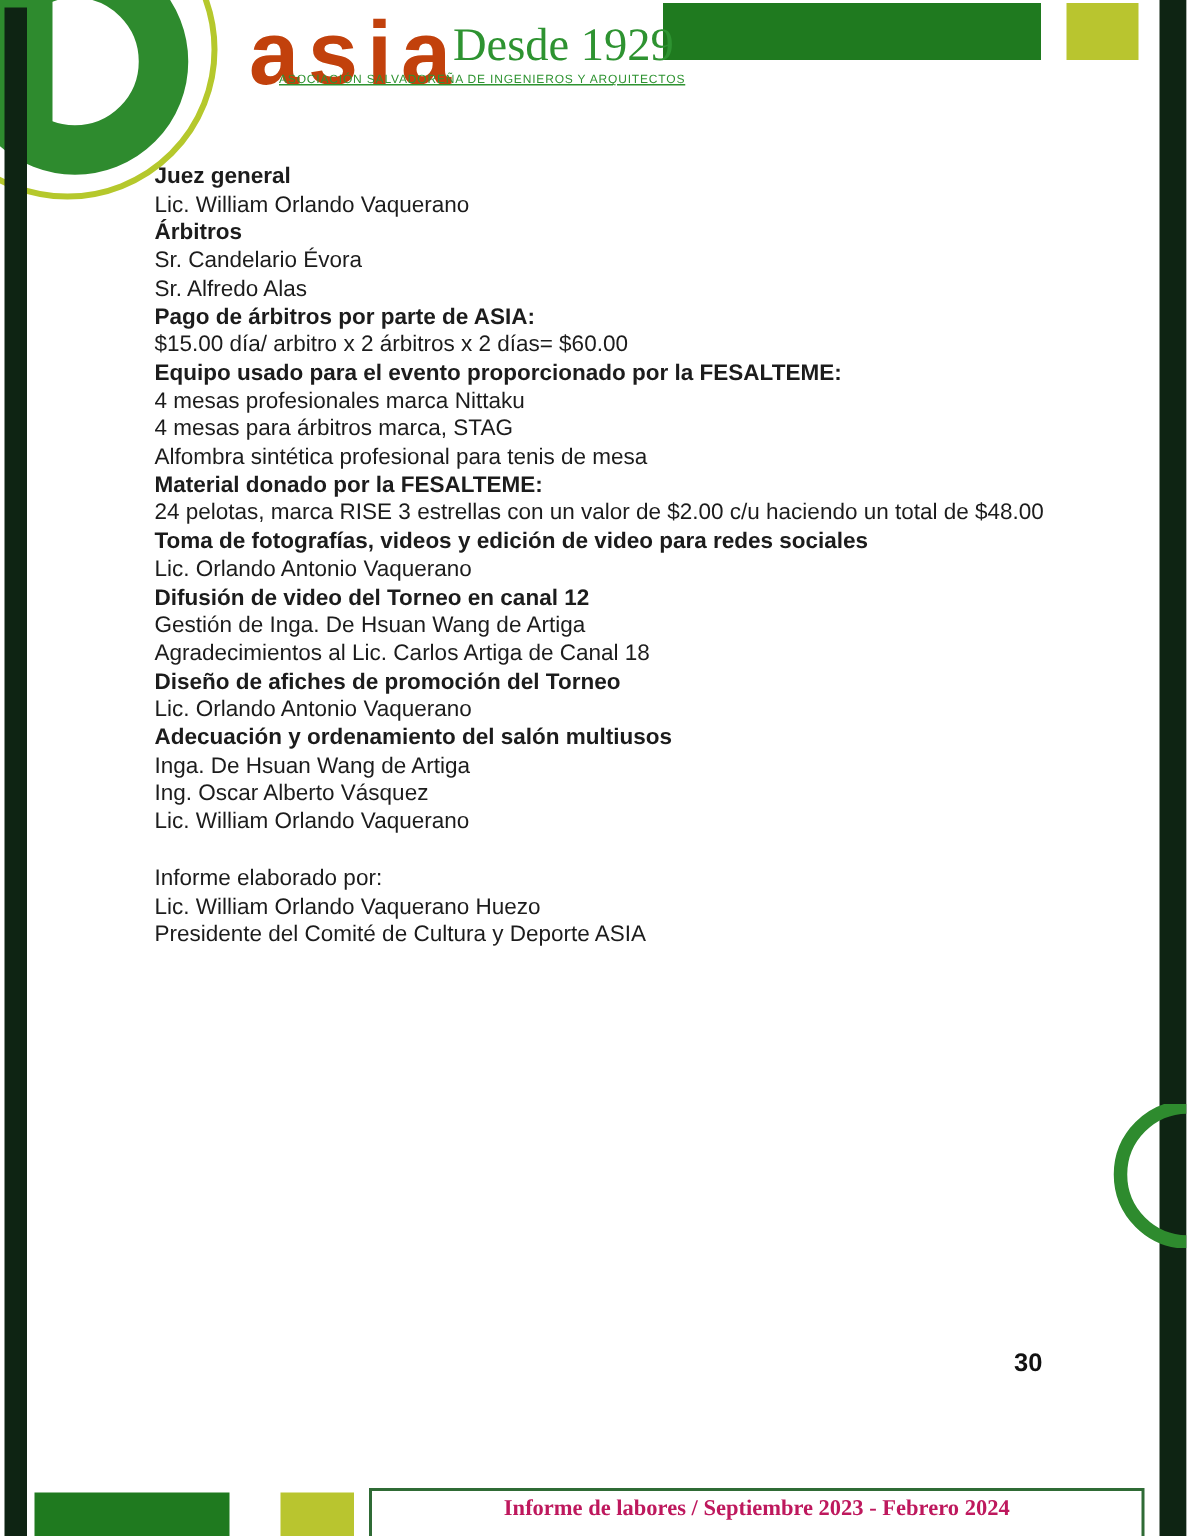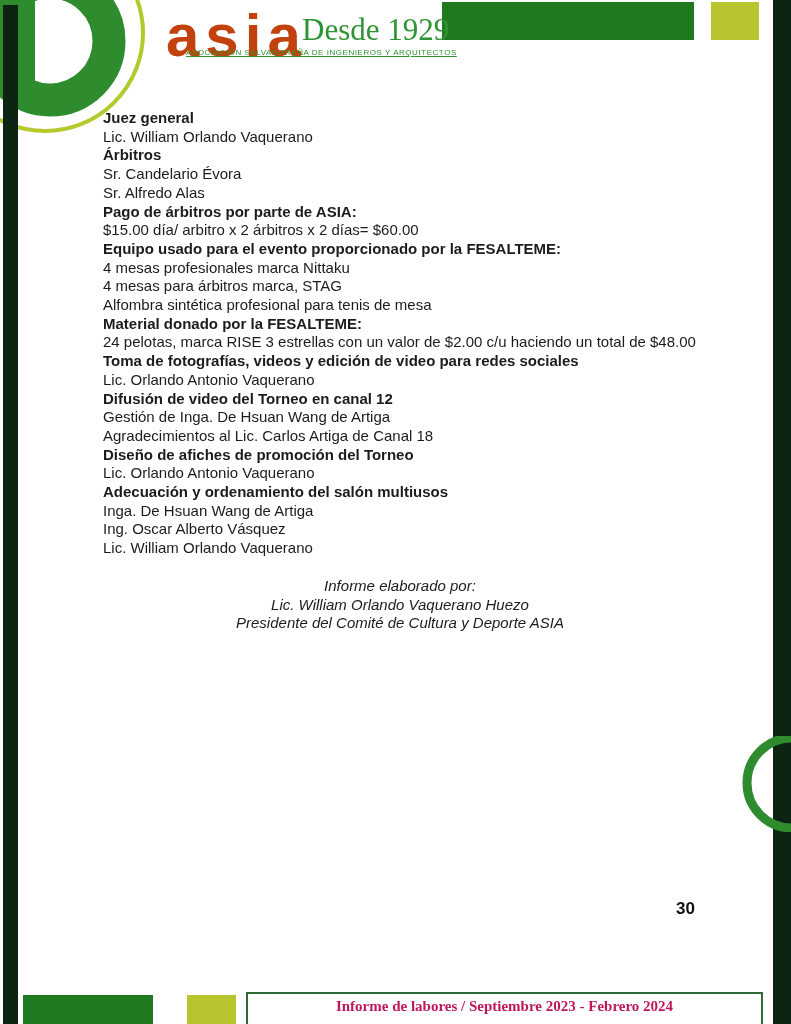--- a/index.html
+++ b/index.html
@@ -29,22 +29,22 @@
     font-size:8px;letter-spacing:0.55px;z-index:3;white-space:nowrap;text-decoration:underline;
   }
   
   .body-text{
     position:absolute;left:83px;top:109px;width:620px;
     font-size:15px;line-height:18.7px;color:#1c1c1c;z-index:6;
   }
   .body-text .line{white-space:nowrap;margin-left:20px;}
   .body-text .line.bold{font-weight:bold;}
   .signature{
-    margin-top:19px;width:614px;text-align:center;
-    font-size:15px;line-height:18.7px;color:#1c1c1c;font-style:italic;
+    margin-top:19px;width:614px;text-align:left;
+    font-size:15px;line-height:18.7px;color:#1c1c1c;
   }
   
   .page-number{
     position:absolute;right:96px;top:899px;font-size:17px;font-weight:bold;color:#111;z-index:6;
   }
   .ftr-green-rect{position:absolute;left:23px;top:995px;width:130px;height:29px;background:#1f7a1f;z-index:2;}
   .ftr-yellow-rect{position:absolute;left:187px;top:995px;width:49px;height:29px;background:#b9c52f;z-index:2;}
   .ftr-banner{
     position:absolute;left:246px;top:992px;width:517px;height:40px;
     border:2px solid #2f6b35;background:#ffffff;z-index:2;

